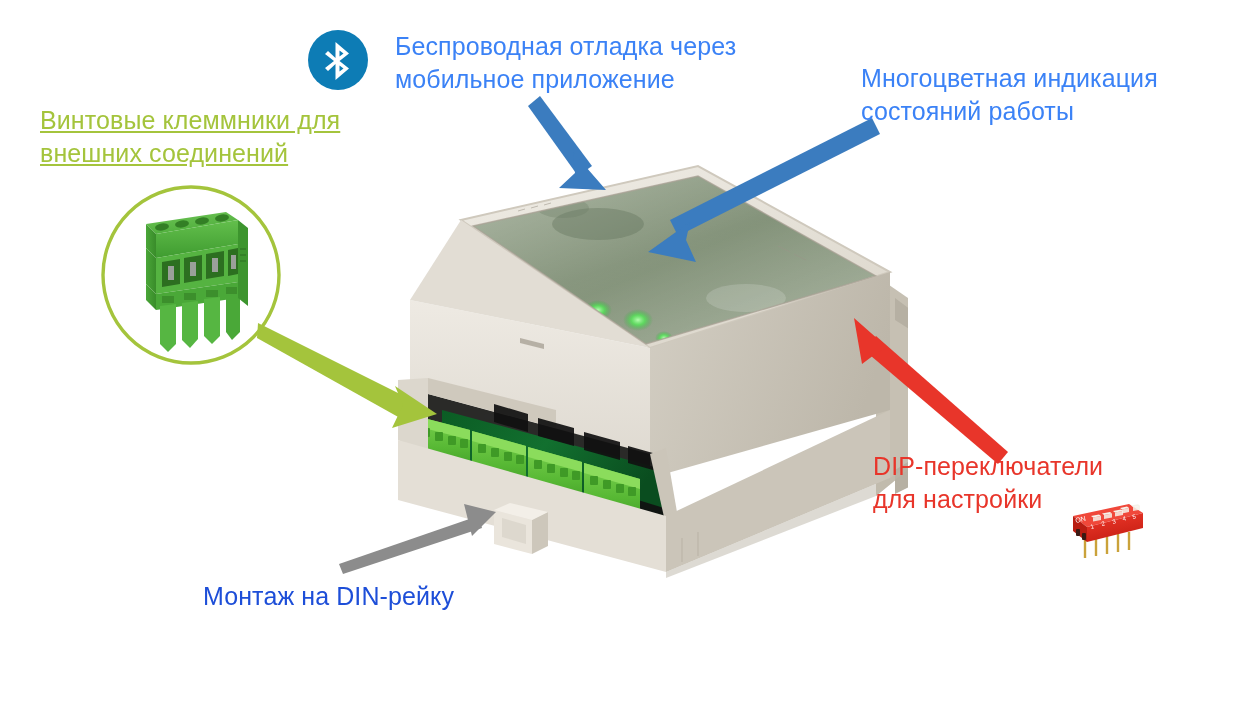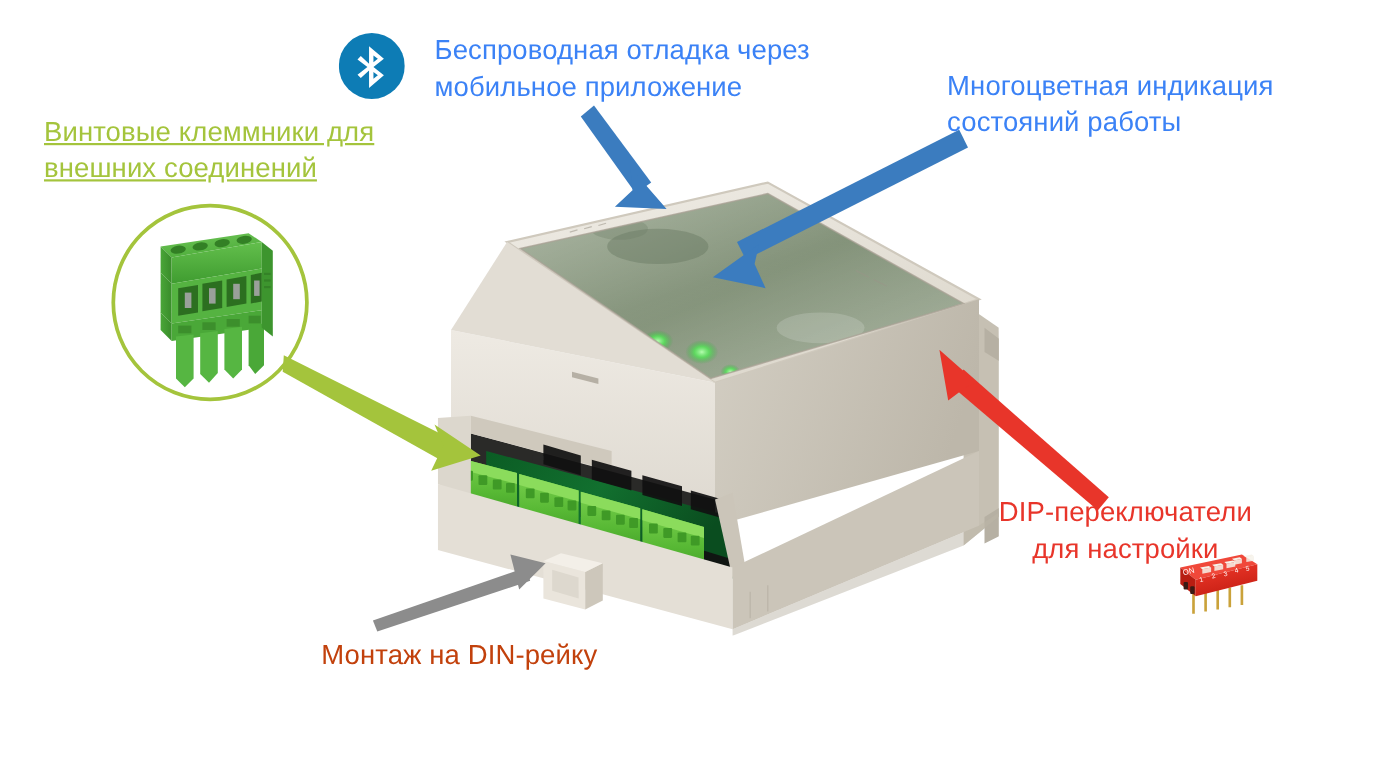--- a/index.html
+++ b/index.html
@@ -23,26 +23,26 @@
   }
   .callout{
     position:absolute;
     line-height:1.30;
     white-space:pre-line;
     letter-spacing:0.1px;
   }
   .callout.green { color:#a4c43c; font-size:25px; }
   .callout.blue  { color:#3b82f6; font-size:25px; }
   .callout.red   { color:#e8352a; font-size:25px; }
-  .callout.gray  { color:#c2410c; font-size:25px;text-align:right; }
+  .callout.gray  { color:#1d4ed8; font-size:25px; }
 
   #txt-terminals  { left:40px;  top:104px; width:400px;text-decoration:underline; }
   #txt-bluetooth  { left:395px; top:30px;  width:380px; }
   #txt-leds       { left:838px; top:62px;  width:360px;margin-left:23px; }
-  #txt-dip        { left:873px; top:450px; width:300px;text-align:center; }
+  #txt-dip        { left:873px; top:450px; width:300px; }
   #txt-din        { left:203px; top:580px; width:340px; }
 
   #bt-badge{
     position:absolute;
     left:308px; top:30px;
     width:60px; height:60px;
   }
   #dip-photo{
     position:absolute;
     left:1063px; top:496px;

